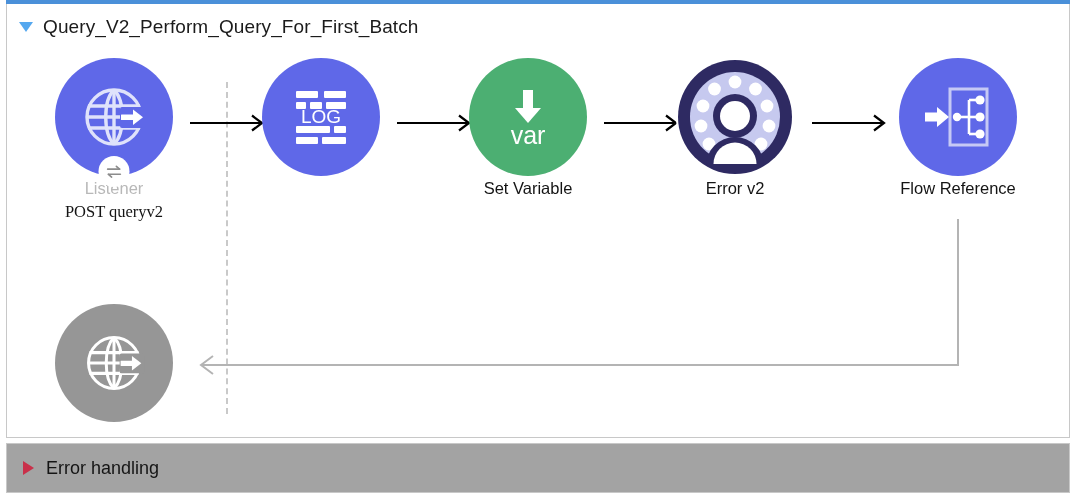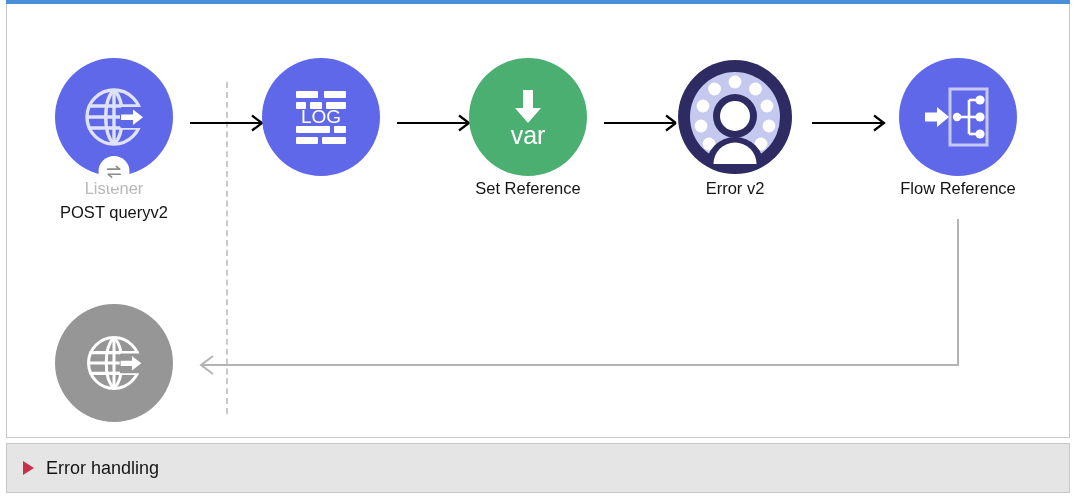--- a/index.html
+++ b/index.html
@@ -107,20 +107,21 @@
     line-height: 1.35;
     white-space: nowrap;
   }
   .node-label.muted { color: #b8b8b8; }
   .node-sublabel {
     font-size: 16.5px;
     color: #141414;
     line-height: 1.35;
     margin-top: 2px;
     white-space: nowrap;
+    font-family: Liberation Serif, serif;
   }
 
   
   .listener-badge {
     position: absolute;
     left: 50%;
     transform: translateX(-50%);
     bottom: -11px;
     width: 31px;
     height: 31px;
@@ -145,21 +146,21 @@
     pointer-events: none;
   }
 
   
   .error-strip {
     position: absolute;
     left: 6px;
     top: 443px;
     width: 1064px;
     height: 50px;
-    background: #e5e5e5;
+    background: #a3a3a3;
     border: 1px solid #c8c8c8;
     box-sizing: border-box;
     display: flex;
     align-items: center;
     padding-left: 16px;
     gap: 12px;
   }
   .tri-right {
     width: 0; height: 0;
     border-top: 7px solid transparent;
@@ -173,20 +174,24 @@
 </style>
 </head>
 <body>
 
 <div id="screen">
 
   <div class="top-accent-bar"></div>
 
   <div class="flow-panel">
 
+    <div class="flow-title-row">
+      <div class="tri-down"></div>
+      <div class="flow-title-text">Query_V2_Perform_Query_For_First_Batch</div>
+    </div>
 
     <div class="canvas">
 
       <div class="dashed-divider"></div>
 
       <div class="node" style="left:22px; top:54px;">
         <div class="node-circle c-blue">
           <svg width="70" height="70" viewBox="0 0 70 70">
             <g fill="none" stroke="#dfe2fb" stroke-width="3.4">
               <path d="M35 8 A27 27 0 1 0 35 62 A27 27 0 1 0 35 8"></path>
@@ -252,21 +257,21 @@
       <div class="node" style="left:436px; top:54px;">
         <div class="node-circle c-green">
           <svg width="72" height="72" viewBox="0 0 72 72">
             <g fill="#ffffff">
               <rect x="31" y="9" width="10" height="22"></rect>
               <polygon points="23,27 49,27 36,42"></polygon>
             </g>
             <text x="36" y="63" text-anchor="middle" font-family="Liberation Sans, sans-serif" font-size="25" fill="#ffffff">var</text>
           </svg>
         </div>
-        <div class="node-label">Set Reference</div>
+        <div class="node-label">Set Variable</div>
       </div>
 
       <svg class="arrow" style="left:597px; top:108px;" width="80" height="22" viewBox="0 0 80 22">
         <line x1="0" y1="11" x2="70" y2="11" stroke="#000" stroke-width="2.2"></line>
         <polyline points="62,3.5 72,11 62,18.5" fill="none" stroke="#000" stroke-width="2.2"></polyline>
       </svg>
 
       <div class="node" style="left:643px; top:54px;">
         <div class="node-circle c-navy">
           <svg width="118" height="118" viewBox="0 0 118 118">

